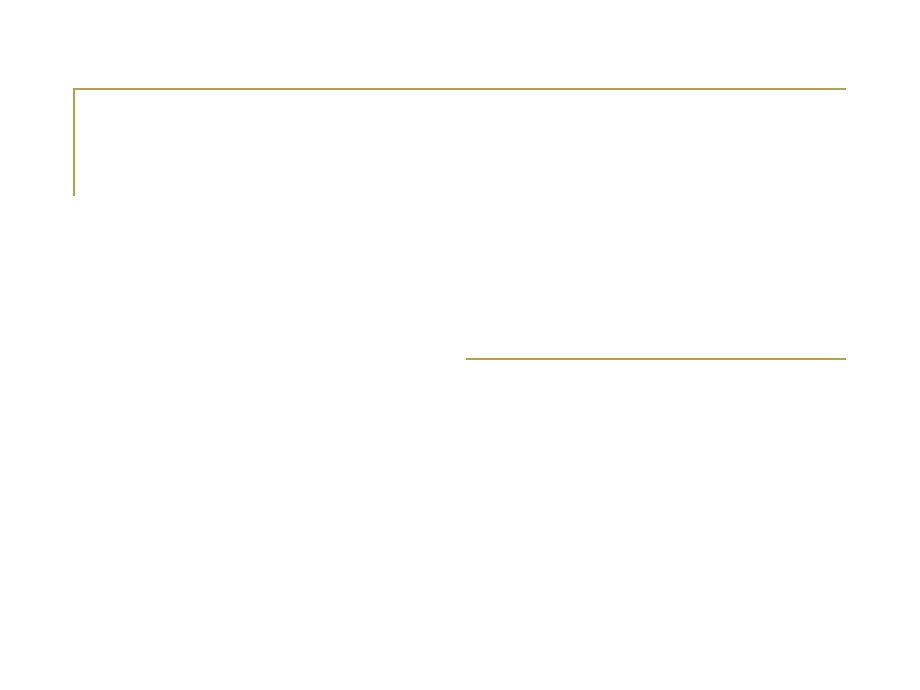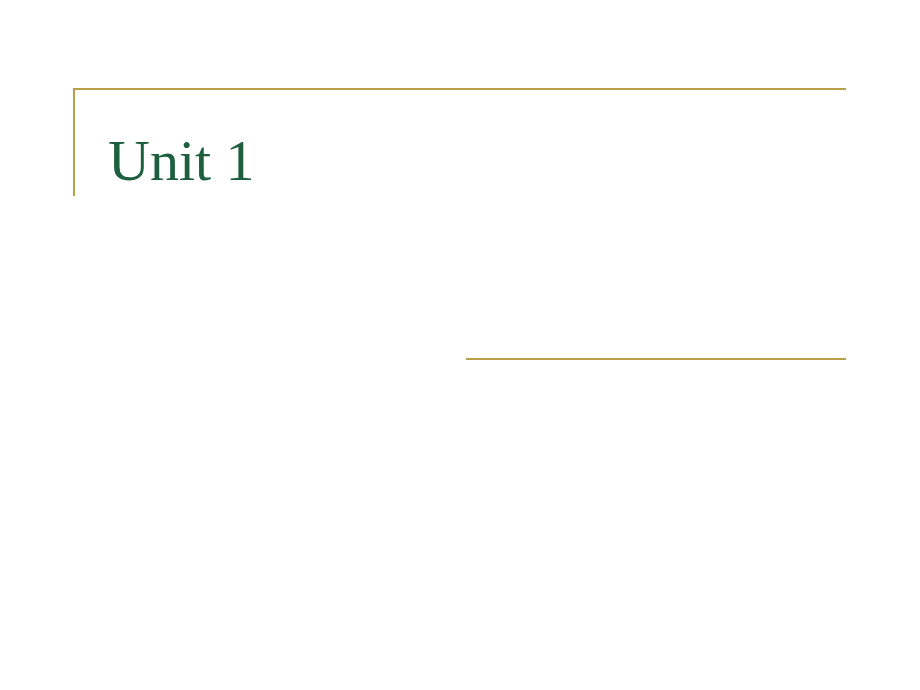--- a/index.html
+++ b/index.html
@@ -45,15 +45,14 @@
       width: 380px;
       height: 0;
       border-top: 2px solid #b8a04a;
     }
   </style>
 </head>
 <body>
 
 <div class="slide-container">
   <div class="top-left-frame"></div>
-  <div class="title-text">Unit 1</div>
   <div class="bottom-right-line"></div>
 </div>
 
 </body></html>

